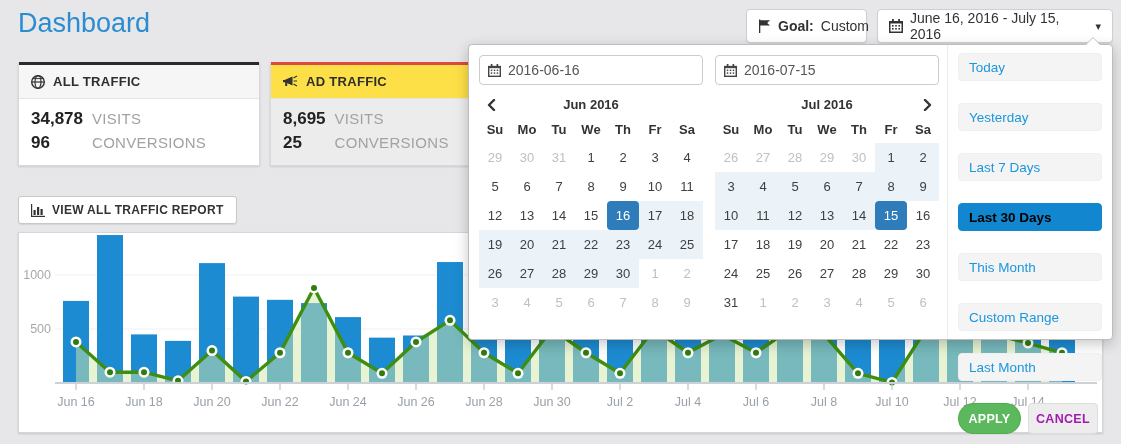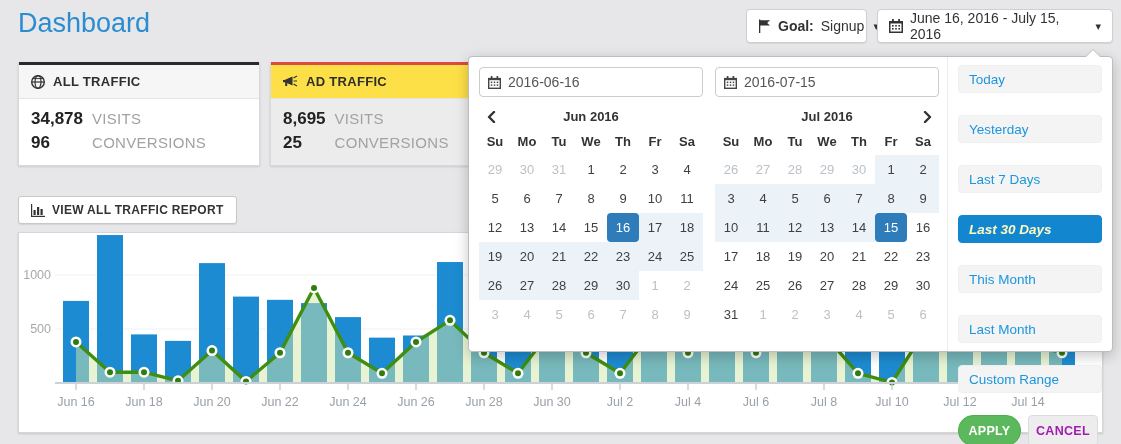--- a/index.html
+++ b/index.html
@@ -35,21 +35,21 @@
   .report-btn { position:absolute; left:18px; top:196px; height:28px; display:flex; align-items:center;
                 gap:7px; padding:0 12px; background:#fff; border:1px solid #c8c8c8; border-radius:3px;
                 box-shadow:0 1px 1px rgba(0,0,0,.08); font-size:12px; font-weight:bold; color:#333;
                 letter-spacing:.3px; cursor:pointer; }
 
   
   .chart-panel { position:absolute; left:18px; top:232px; width:1085px; height:201px; background:#fff;
                  border:1px solid #d6d6d6; box-shadow:0 1px 2px rgba(0,0,0,.15); }
 
   
-  .drp { position:absolute; left:468px; top:56px; width:645px; height:296px; background:#fff;
+  .drp { position:absolute; left:468px; top:44px; width:645px; height:296px; background:#fff;
          border:1px solid #bdbdbd; border-radius:4px; box-shadow:0 4px 14px rgba(0,0,0,.22);
          display:flex; z-index:20; }
   .drp .notch, .drp .notch2 { position:absolute; top:-8px; right:11px; width:0; height:0;
          border-left:8px solid transparent; border-right:8px solid transparent; border-bottom:8px solid #bdbdbd; }
   .drp .notch2 { top:-7px; border-bottom-color:#fff; }
   .drp-cals { flex:1; padding:10px 8px 8px 10px; display:flex; gap:12px; }
   .cal { width:224px; }
   .drp-input { width:100%; height:30px; border:1px solid #ccc; border-radius:4px; display:flex;
                align-items:center; gap:7px; padding:0 8px; font-size:14px; color:#555; margin-bottom:8px;
                background:#fff; }
@@ -60,42 +60,42 @@
   .cal-nav.prev { left:2px; } .cal-nav.next { right:2px; }
   .cal-grid { display:grid; grid-template-columns:repeat(7,1fr); }
   .cal-grid .wd { height:26px; line-height:26px; text-align:center; font-size:13px; font-weight:bold; color:#333; }
   .cal-grid .day { height:29px; line-height:29px; text-align:center; font-size:13px; color:#404040; cursor:pointer; }
   .day.muted { color:#bcc1c6; }
   .day.range { background:#ebf3f9; }
   .day.selected { background:#2e7cb9; color:#fff; border-radius:4px; }
   .drp-right { width:177px; border-left:1px solid #ececec; padding:8px 10px; }
   .preset { height:28px; line-height:28px; padding:0 10px; margin-bottom:22px; background:#f4f4f4;
             border:1px solid #efefef; border-radius:4px; font-size:13.5px; color:#1b96dd; cursor:pointer; }
-  .preset.active { background:#1287cf; border-color:#1287cf; color:#fef9c3; font-weight:bold;font-style:italic; }
+  .preset.active { background:#1287cf; border-color:#1287cf; color:#000000; font-weight:bold; }
   .drp-btns { display:flex; gap:7px; margin-top:8px; }
   .btn-apply { width:63px; height:31px; background:#5cb85c; border:1px solid #4cae4c; border-radius:15px;
                color:#fff; font-weight:bold; font-size:12.5px; letter-spacing:.3px; cursor:pointer; }
   .btn-cancel { width:70px; height:31px; background:#ededed; border:1px solid #dcdcdc; border-radius:4px;
                 color:#a21caf; font-weight:bold; font-size:12.5px; letter-spacing:.3px; cursor:pointer; }
 
   .ico { display:inline-flex; align-items:center; justify-content:center; }
 </style>
 </head>
 <body>
 
 <div class="page-title">Dashboard</div>
 
 <div class="hbtn" id="goal-btn">
   <span class="ico">
     <svg width="13" height="14" viewBox="0 0 13 14">
         <path d="M1 0.5 h1.3 V14 H1 z M2.3 1.2 H12 L9.2 3.9 12 6.6 H2.3 z" fill="#333"></path>
       </svg>
   </span>
   <span class="b">Goal:</span>
-  <span>Signup</span>
+  <span>Custom</span>
   <span class="caret">▾</span>
 </div>
 
 <div class="hbtn" id="date-btn">
   <span class="ico">
     <svg width="14" height="14" viewBox="0 0 14 14">
         <path d="M0 2 h14 v12 H0 z" fill="#333"></path>
         <rect x="1.5" y="4.5" width="11" height="8" fill="#fff"></rect>
         <rect x="3" y="0" width="1.8" height="3" fill="#333"></rect>
         <rect x="9.2" y="0" width="1.8" height="3" fill="#333"></rect>
@@ -468,21 +468,21 @@
     </div>
   </div>
 
   <div class="drp-right">
     <div id="presets">
         <div class="preset">Today</div>
         <div class="preset">Yesterday</div>
         <div class="preset">Last 7 Days</div>
         <div class="preset active">Last 30 Days</div>
         <div class="preset">This Month</div>
+        <div class="preset">Custom Range</div>
         <div class="preset">Last Month</div>
-        <div class="preset">Custom Range</div>
       </div>
     <div class="drp-btns">
       <button class="btn-apply">APPLY</button>
       <button class="btn-cancel">CANCEL</button>
     </div>
   </div>
 </div>
 
 </body></html>

